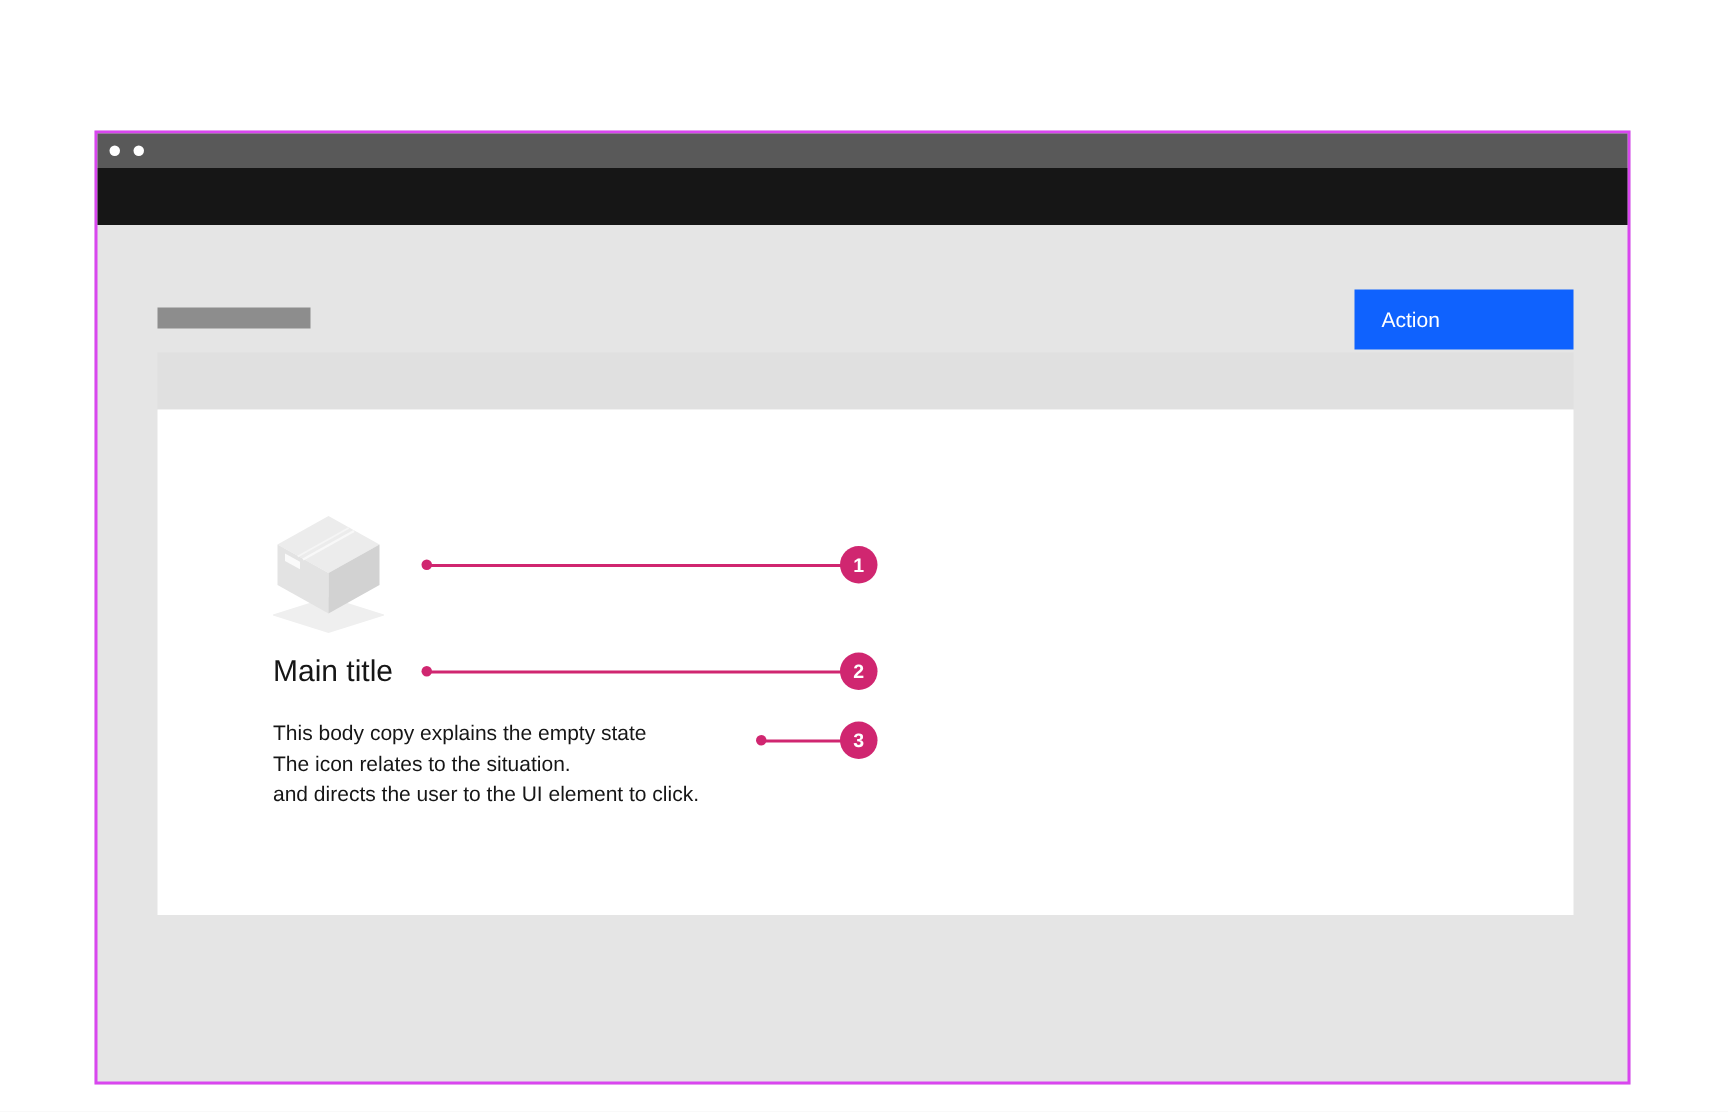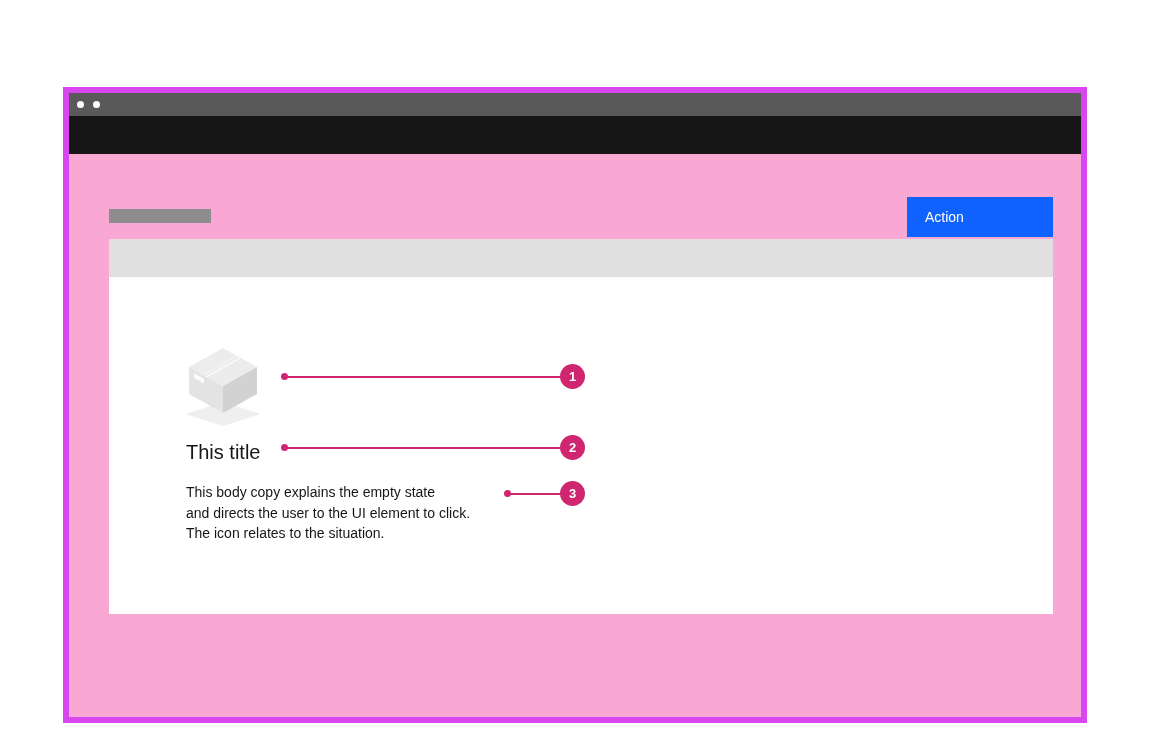--- a/index.html
+++ b/index.html
@@ -7,21 +7,21 @@
     width:1152px;height:741px;
     background:#ffffff;
     font-family:"Liberation Sans","DejaVu Sans",sans-serif;
     -webkit-font-smoothing:antialiased;
   }
   .canvas{position:relative;width:1152px;height:741px;background:#ffffff;overflow:hidden;}
 
   
   .window{
     position:absolute;left:63px;top:87px;width:1024px;height:636px;
-    background:#f9a8d4;border:6px solid #d946ef;box-sizing:border-box;
+    background:#e5e5e5;border:2px solid #d946ef;box-sizing:border-box;
   }
   .titlebar{
     position:absolute;left:0;top:0;width:100%;height:23px;background:#595959;
     display:flex;align-items:center;padding-left:8px;gap:9px;box-sizing:border-box;
   }
   .win-dot{width:7px;height:7px;border-radius:50%;background:#ffffff;flex:none;}
   .navbar{position:absolute;left:0;top:23px;width:100%;height:38px;background:#161616;}
   .content{position:absolute;left:0;top:61px;width:100%;height:500px;}
 
   .skeleton{position:absolute;left:40px;top:55px;width:102px;height:14px;background:#8d8d8d;}
@@ -94,26 +94,26 @@
             <polygon points="3,21 37,40 37,67 3,48" fill="#e3e3e3"></polygon>
             <polygon points="37,40 71,21 71,48 37,67" fill="#d2d2d2"></polygon>
 
             <line x1="20" y1="31" x2="54" y2="12" stroke="#f8f8f8" stroke-width="1.6"></line>
             <line x1="16.5" y1="29" x2="50.5" y2="10" stroke="#f8f8f8" stroke-width="1" opacity="0.8"></line>
 
             <polygon points="8,27 18,32.5 18,37.5 8,32" fill="#fafafa"></polygon>
           </svg>
         </div>
 
-        <h2 class="es-title">This title</h2>
+        <h2 class="es-title">Main title</h2>
 
         <div class="es-body">
           <div>This body copy explains the empty state</div>
+          <div>The icon relates to the situation.</div>
           <div>and directs the user to the UI element to click.</div>
-          <div>The icon relates to the situation.</div>
         </div>
 
       </div>
     </div>
   </div>
 
   <div class="callout callout-1">
     <span class="callout-dot"></span>
     <span class="callout-line"></span>
     <span class="callout-badge">1</span>

